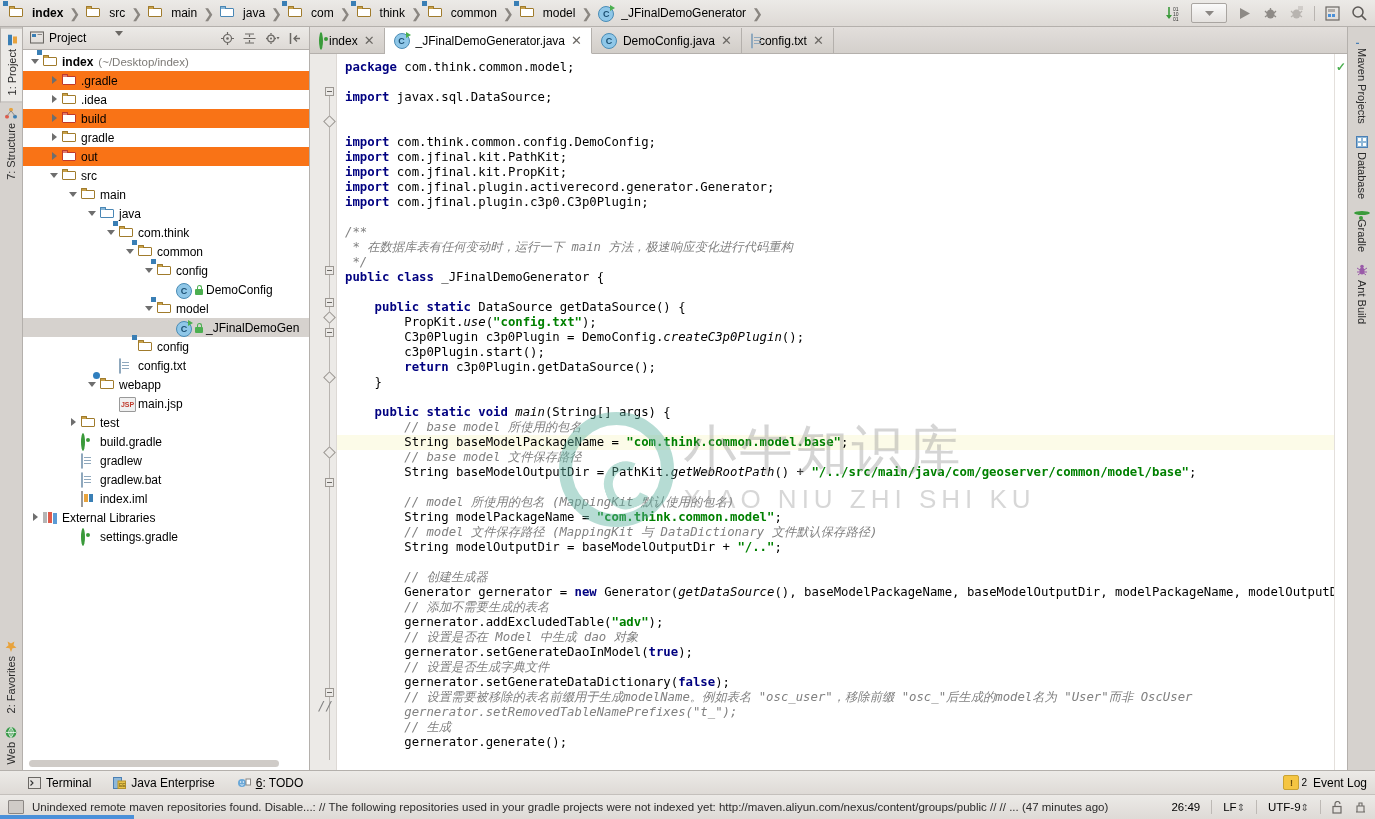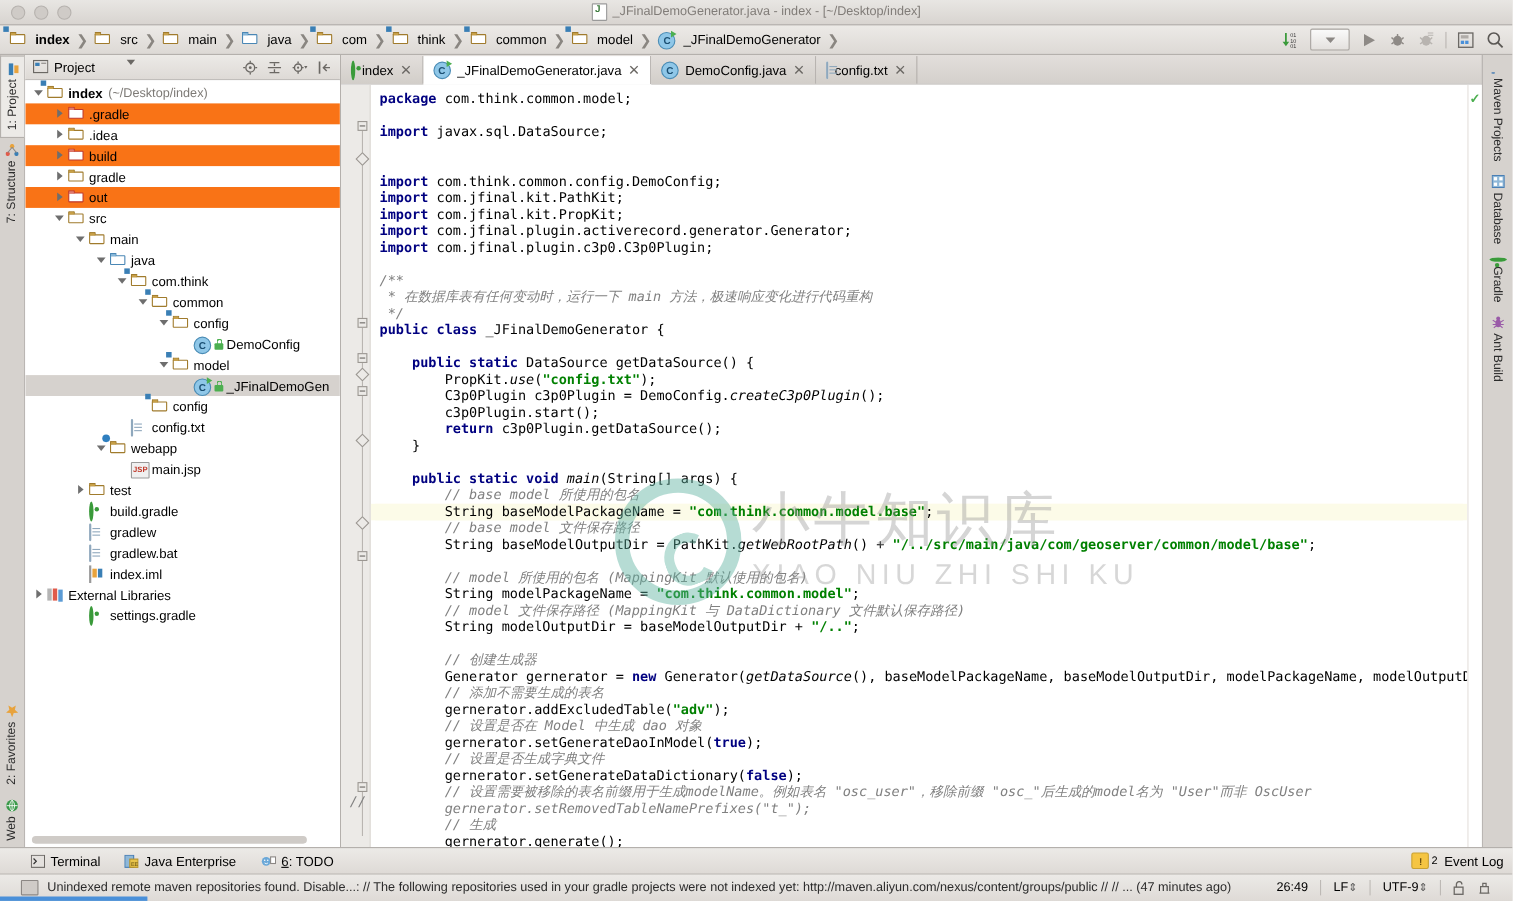--- a/index.html
+++ b/index.html
@@ -152,46 +152,35 @@
 
   
   .bottombar{height:23px;background:linear-gradient(#eceae7,#dedad6);border-top:1px solid #b4b0ac;
     display:flex;align-items:center;padding-left:28px;gap:22px;flex:none;}
   .btab{display:flex;align-items:center;gap:5px;font-size:12px;cursor:default;}
   .bright{margin-left:auto;display:flex;align-items:center;gap:6px;padding-right:8px;}
   .badge{width:14px;height:13px;background:#f5c542;border:1px solid #c9a233;border-radius:2px;
     display:flex;align-items:center;justify-content:center;font-size:9px;font-weight:bold;color:#6b4f10;}
 
   .statusbar{height:24px;background:linear-gradient(#eceae7,#dedad6);border-top:1px solid #c4c0bc;
-    display:flex;align-items:center;padding:0 19px;gap:8px;flex:none;}
+    display:flex;align-items:center;padding:0 8px;gap:8px;flex:none;}
   .status-msg{font-size:11.5px;color:#2b2b2b;white-space:nowrap;overflow:hidden;}
   .status-right{margin-left:auto;display:flex;align-items:center;gap:11px;font-size:11.5px;}
   .sdiv{width:1px;height:14px;background:#bdb9b5;}
   .monitor{width:14px;height:12px;border:1.5px solid #8b8784;background:#cfcbc7;border-radius:1px;}
   .updown::after{content:"⇕";font-size:10px;color:#555;}
 
   .bluebar{position:absolute;left:0;bottom:0;width:134px;height:4px;background:#4a90d9;}
   svg{display:block;}
 </style>
 </head>
 <body>
 
 <div class="app">
 
-  <div class="titlebar">
-    <div class="traffic">
-      <div class="tl"></div>
-      <div class="tl"></div>
-      <div class="tl"></div>
-    </div>
-    <div class="title-center">
-      <span class="jicon"></span>
-      <span>_JFinalDemoGenerator.java - index - [~/Desktop/index]</span>
-    </div>
-  </div>
 
   <div class="navbar">
     <div class="crumbs">
       <div class="crumb bold">
         <span class="ico"><span class="fld"><span class="dot"></span></span></span>
         <span>index</span>
       </div>
         <span class="sep">❯</span>
       <div class="crumb">
         <span class="ico"><span class="fld"></span></span>

